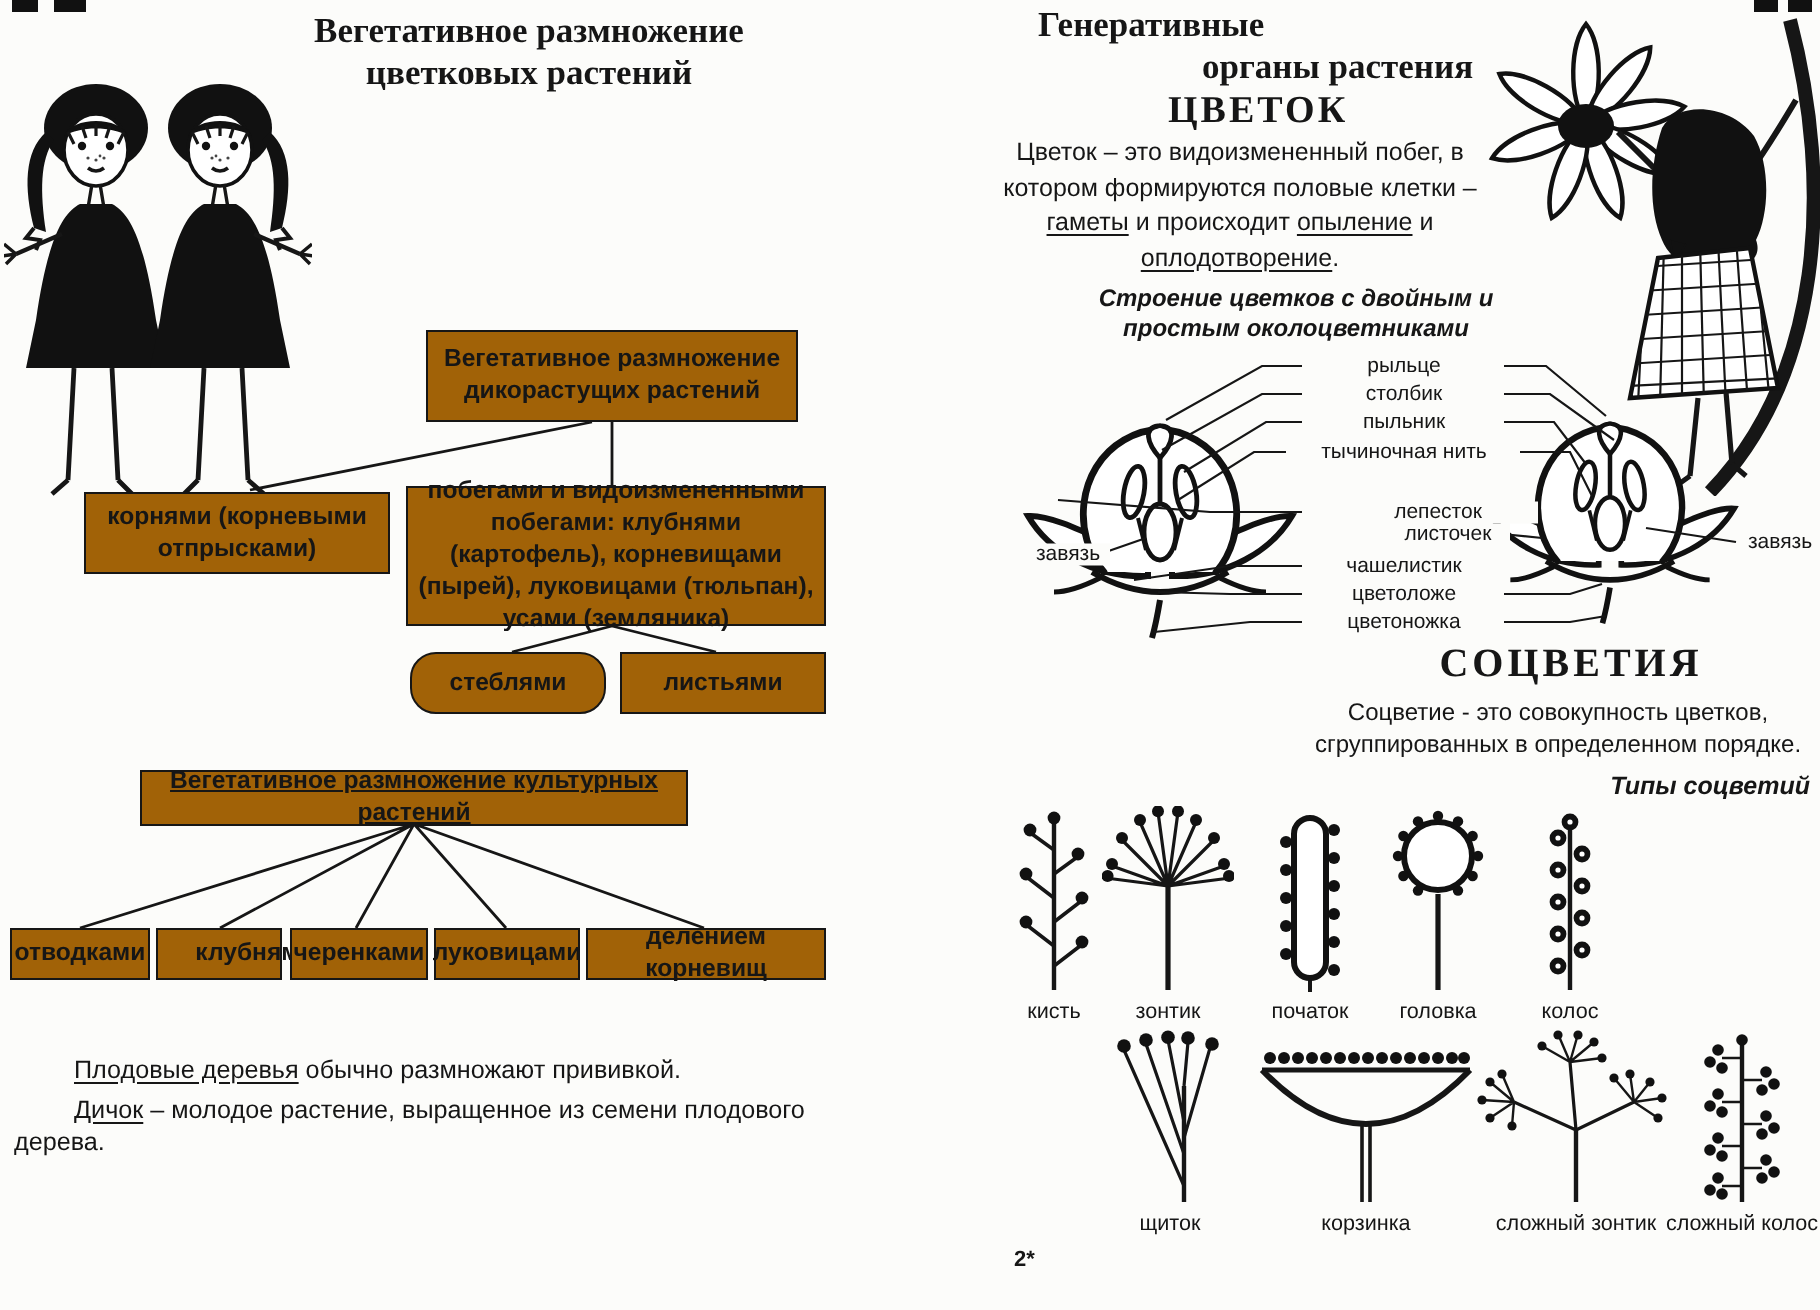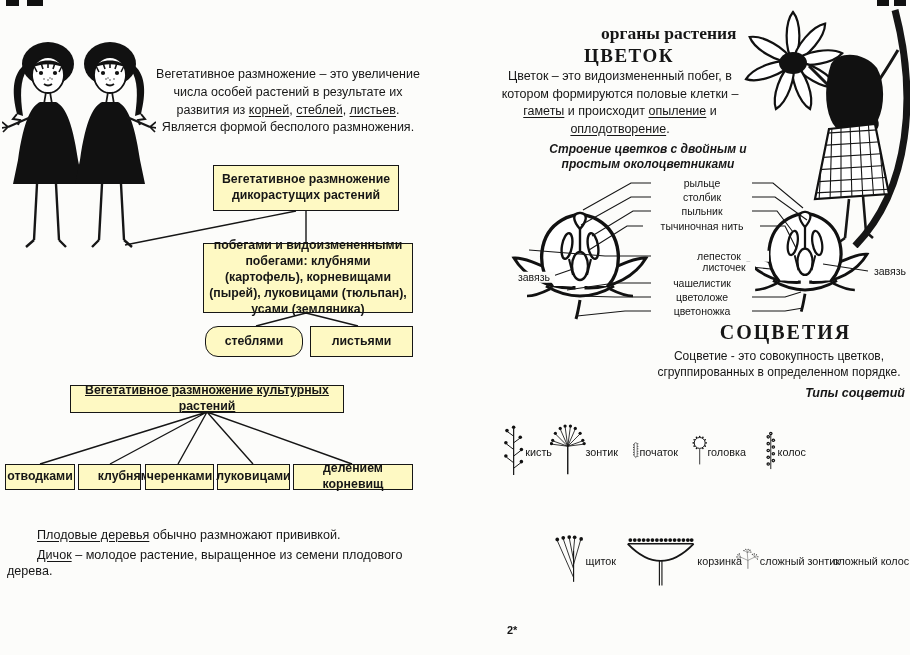--- a/index.html
+++ b/index.html
@@ -7,56 +7,59 @@
           font-family:"Liberation Sans",sans-serif;overflow:hidden;}
   .abs{position:absolute;}
   u{text-decoration:underline;text-underline-offset:2px;}
   
   .corner-mark{position:absolute;top:0;height:6px;background:#111;}
   
   .serif-title{font-family:"Liberation Serif",serif;font-weight:bold;line-height:1.22;}
   .lp-title{left:112px;top:5px;width:305px;text-align:center;font-size:17.5px;}
   .lp-intro{left:148px;top:66px;width:280px;text-align:center;font-size:12.5px;line-height:1.42;font-weight:500;}
   
-  .fbox{position:absolute;border:1.6px solid #161616;background:#fef9c3;display:flex;
+  .fbox{position:absolute;border:1.6px solid #161616;background:#a16207;display:flex;
         align-items:center;justify-content:center;text-align:center;font-size:12.3px;
         font-weight:600;line-height:1.3;padding:1px 4px;box-sizing:border-box;}
   .notes{left:7px;top:527px;width:412px;font-size:12.6px;line-height:1.33;font-weight:500;}
   .notes p{margin:0 0 3px 0;text-indent:30px;}
   
   .rp-t1{left:519px;top:2px;font-size:17.5px;}
   .rp-t2{left:601px;top:23px;font-size:17.5px;}
   .rp-t3{left:584px;top:44px;font-size:19px;letter-spacing:1.5px;}
   .rp-intro{left:494px;top:68px;width:252px;text-align:center;font-size:12.5px;line-height:1.4;font-weight:500;}
   .rp-sub{left:528px;top:142px;width:240px;text-align:center;font-size:12px;font-weight:bold;
           font-style:italic;line-height:1.25;}
   .flower-wrap{left:455px;top:170px;width:455px;height:158px;}
   .flabel{position:absolute;font-size:10.5px;font-weight:500;text-align:center;line-height:1;
           transform:translateY(-50%);background:#fcfcfa;padding:0 2px;}
   .soc-head{left:683px;top:320px;width:205px;text-align:center;font-size:20px;letter-spacing:2px;}
   .soc-def{left:648px;top:349px;width:262px;text-align:center;font-size:12px;line-height:1.32;font-weight:500;}
   .soc-types{left:770px;top:386px;width:135px;text-align:right;font-size:12.5px;font-weight:bold;font-style:italic;}
-  .infl-item{position:absolute;display:flex;flex-direction:row;align-items:center;}
+  .infl-item{position:absolute;display:flex;flex-direction:column;align-items:center;}
   .infl-item svg{display:block;}
   .infl-label{font-size:10.8px;font-weight:500;margin-top:3px;white-space:nowrap;}
   .footnote{left:507px;top:624px;font-size:11px;font-weight:bold;}
   svg .ln{stroke:#161616;fill:none;}
 </style>
 </head>
 <body>
 
 <div class="canvas">
 
   <div class="corner-mark" style="left:6px;width:13px;"></div>
   <div class="corner-mark" style="left:27px;width:16px;"></div>
   <div class="corner-mark" style="left:877px;width:12px;"></div>
   <div class="corner-mark" style="left:894px;width:12px;"></div>
 
-
-  <div class="abs lp-intro">Вегетативное размножение – это увеличение числа особей растений в результате их развития из <u>корней</u>, <u>стеблей</u>, <u>листьев</u>. Является формой бесполого размножения.</div>
+  <div class="abs serif-title lp-title">
+    <div>Вегетативное размножение</div>
+    <div>цветковых растений</div>
+  </div>
+
 
   <svg class="abs" style="left:2px;top:20px;" width="154" height="246" viewBox="0 0 154 246">
     <defs>
       <g id="girlL">
         <ellipse cx="0" cy="-8" rx="26" ry="22" fill="#111"></ellipse>
         <path d="M-25,-6 C-36,4 -36,22 -31,42 L-25,44 C-28,24 -28,8 -21,-2 Z" fill="#111"></path>
         <path d="M-31,42 l-4,5 l7,1 l-2,5" class="ln" stroke-width="2"></path>
         <ellipse cx="0" cy="3" rx="16" ry="18" fill="#fff" stroke="#111" stroke-width="1.8"></ellipse>
         <path d="M-16,-4 C-12,-14 12,-14 16,-4 C8,-9 -8,-9 -16,-4 Z" fill="#111"></path>
         <path d="M-14,-6 l3,6 M-7,-9 l2,6 M0,-10 l0,6 M7,-9 l-2,6 M14,-6 l-3,6" class="ln" stroke-width="1.6"></path>
@@ -80,36 +83,38 @@
   </svg>
 
   <svg class="abs" style="left:0;top:0;" width="455" height="500" viewBox="0 0 455 500">
     <path class="ln" stroke-width="1.4" d="M296,211 L125,245"></path>
     <path class="ln" stroke-width="1.4" d="M306,211 L306,243"></path>
     <path class="ln" stroke-width="1.4" d="M306,313 L256,326 M306,313 L358,326"></path>
     <path class="ln" stroke-width="1.4" d="M207,412 L40,464 M207,412 L110,464 M207,412 L178,464 M207,412 L253,464 M207,412 L352,464"></path>
   </svg>
 
   <div class="fbox" style="left:213px;top:165px;width:186px;height:46px;">Вегетативное размножение дикорастущих растений</div>
+  <div class="fbox" style="left:42px;top:246px;width:153px;height:41px;">корнями (корневыми отпрысками)</div>
   <div class="fbox" style="left:203px;top:243px;width:210px;height:70px;">побегами и видоизмененными побегами: клубнями (картофель), корневищами (пырей), луковицами (тюльпан), усами (земляника)</div>
   <div class="fbox" style="left:205px;top:326px;width:98px;height:31px;border-radius:13px;">стеблями</div>
   <div class="fbox" style="left:310px;top:326px;width:103px;height:31px;">листьями</div>
   <div class="fbox" style="left:70px;top:385px;width:274px;height:28px;text-decoration:underline;">Вегетативное размножение культурных растений</div>
 
   <div class="fbox" style="left:5px;top:464px;width:70px;height:26px;">отводками</div>
   <div class="fbox" style="left:78px;top:464px;width:63px;height:26px;padding-left:40px;">клубнями</div>
   <div class="fbox" style="left:145px;top:464px;width:69px;height:26px;">черенками</div>
   <div class="fbox" style="left:217px;top:464px;width:73px;height:26px;">луковицами</div>
   <div class="fbox" style="left:293px;top:464px;width:120px;height:26px;">делением корневищ</div>
 
   <div class="abs notes">
     <p><u>Плодовые деревья</u> обычно размножают прививкой.</p>
     <p><u>Дичок</u> – молодое растение, выращенное из семени плодового дерева.</p>
   </div>
 
+  <div class="abs serif-title rp-t1">Генеративные</div>
   <div class="abs serif-title rp-t2">органы растения</div>
   <div class="abs serif-title rp-t3">ЦВЕТОК</div>
 
   <div class="abs rp-intro">Цветок – это видоизмененный побег, в котором формируются половые клетки – <u>гаметы</u> и происходит <u>опыление</u> и <u>оплодотворение</u>.</div>
 
   <svg class="abs" style="left:735px;top:2px;" width="175" height="246" viewBox="0 0 175 246">
     <path d="M160,8 C182,92 176,186 120,244" class="ln" stroke-width="7"></path>
     <g>
       <g fill="#fff" stroke="#111" stroke-width="2.2">
         <path transform="rotate(0 58 60)" d="M58,60 C49,46 50,20 58,10 C66,20 67,46 58,60 Z"></path>

